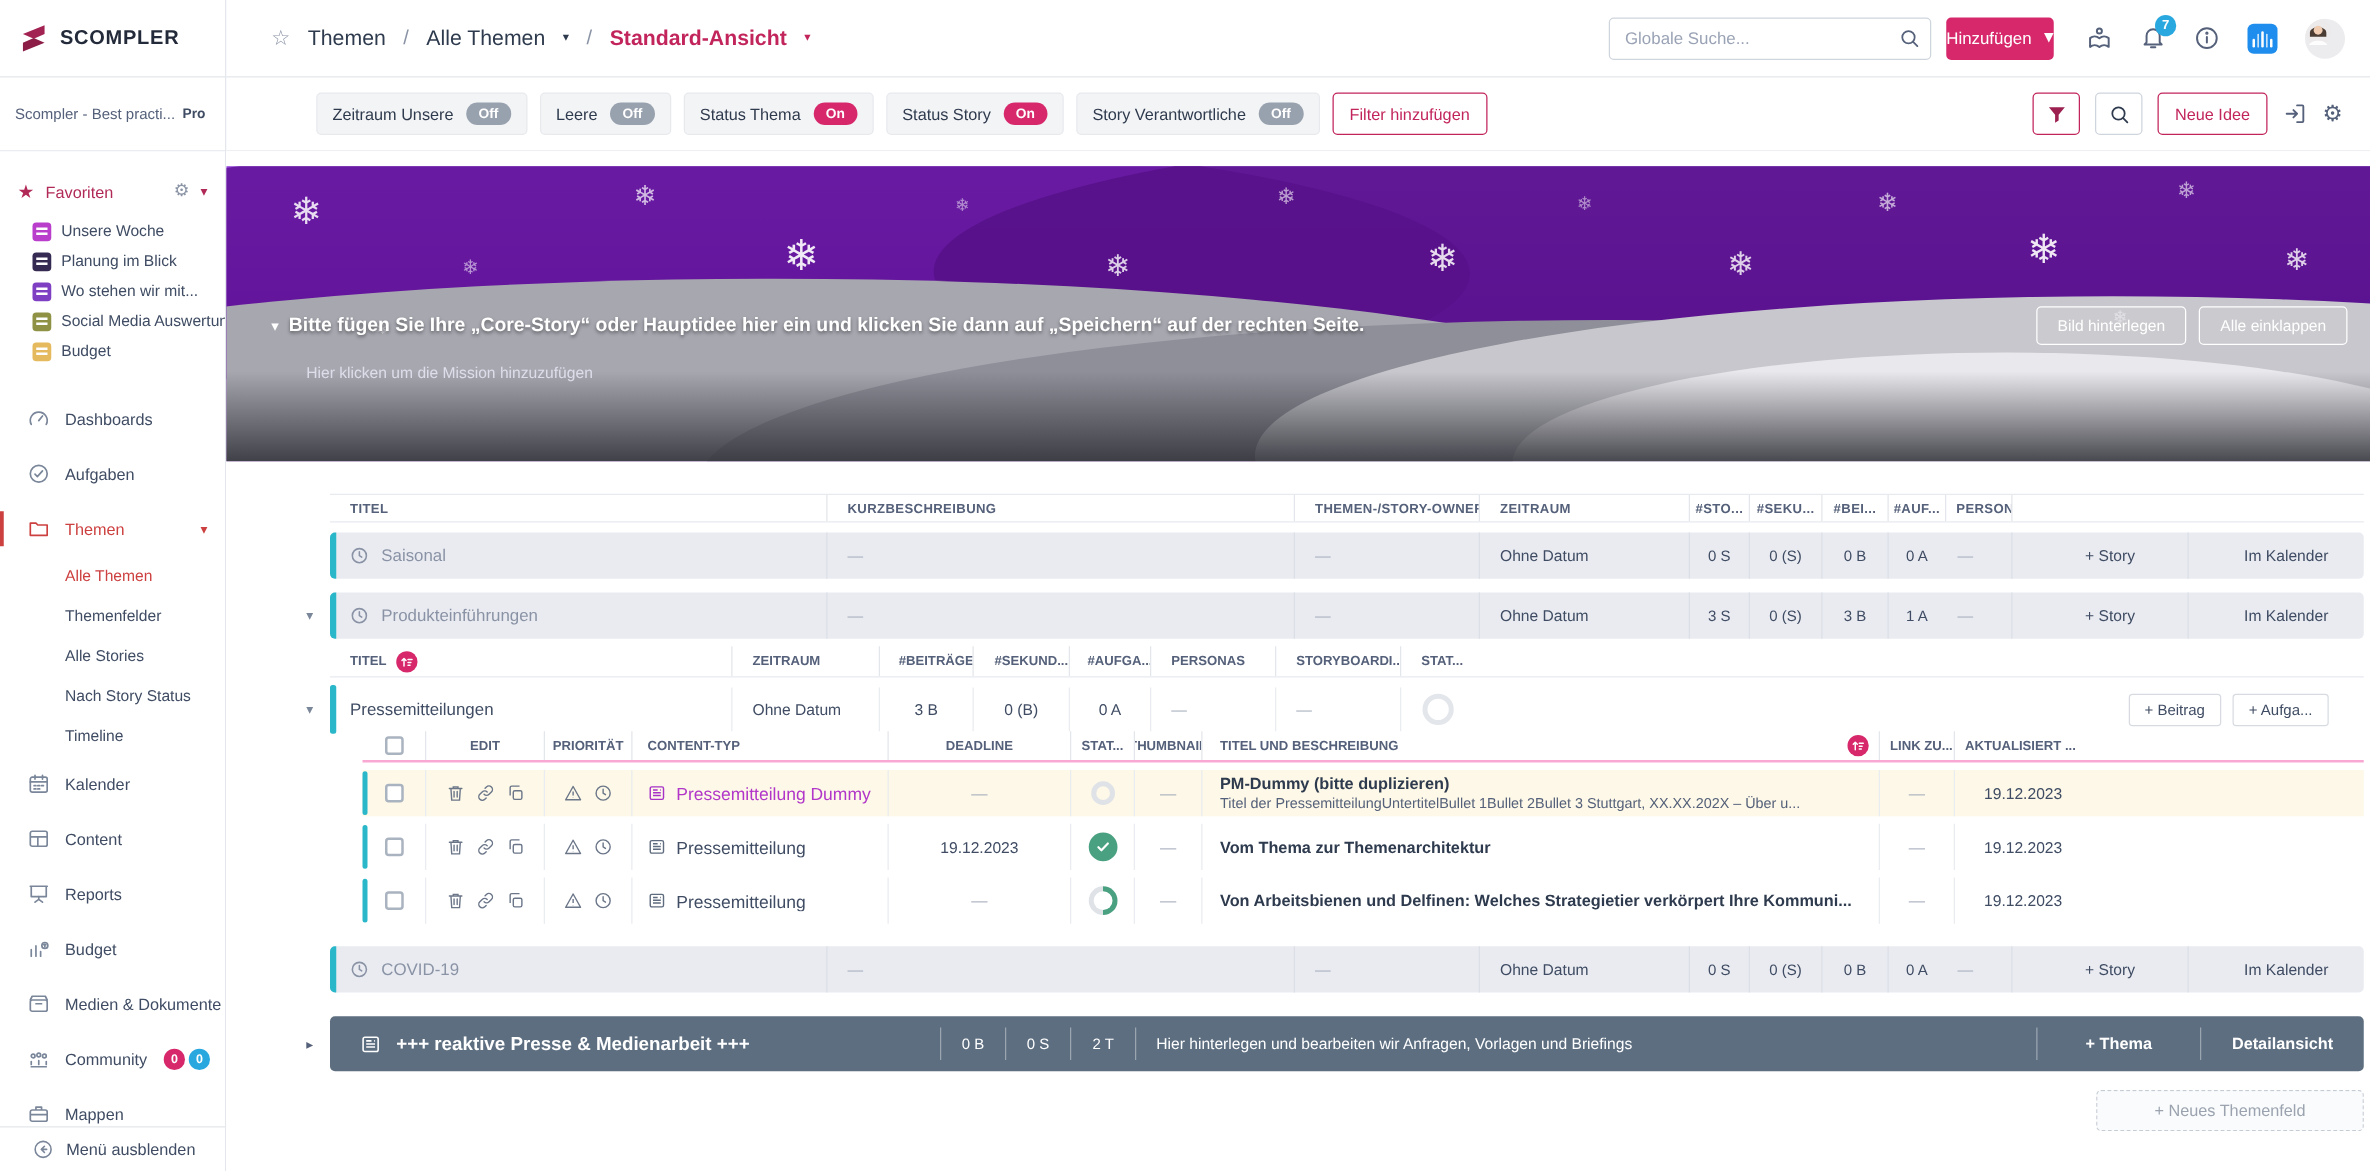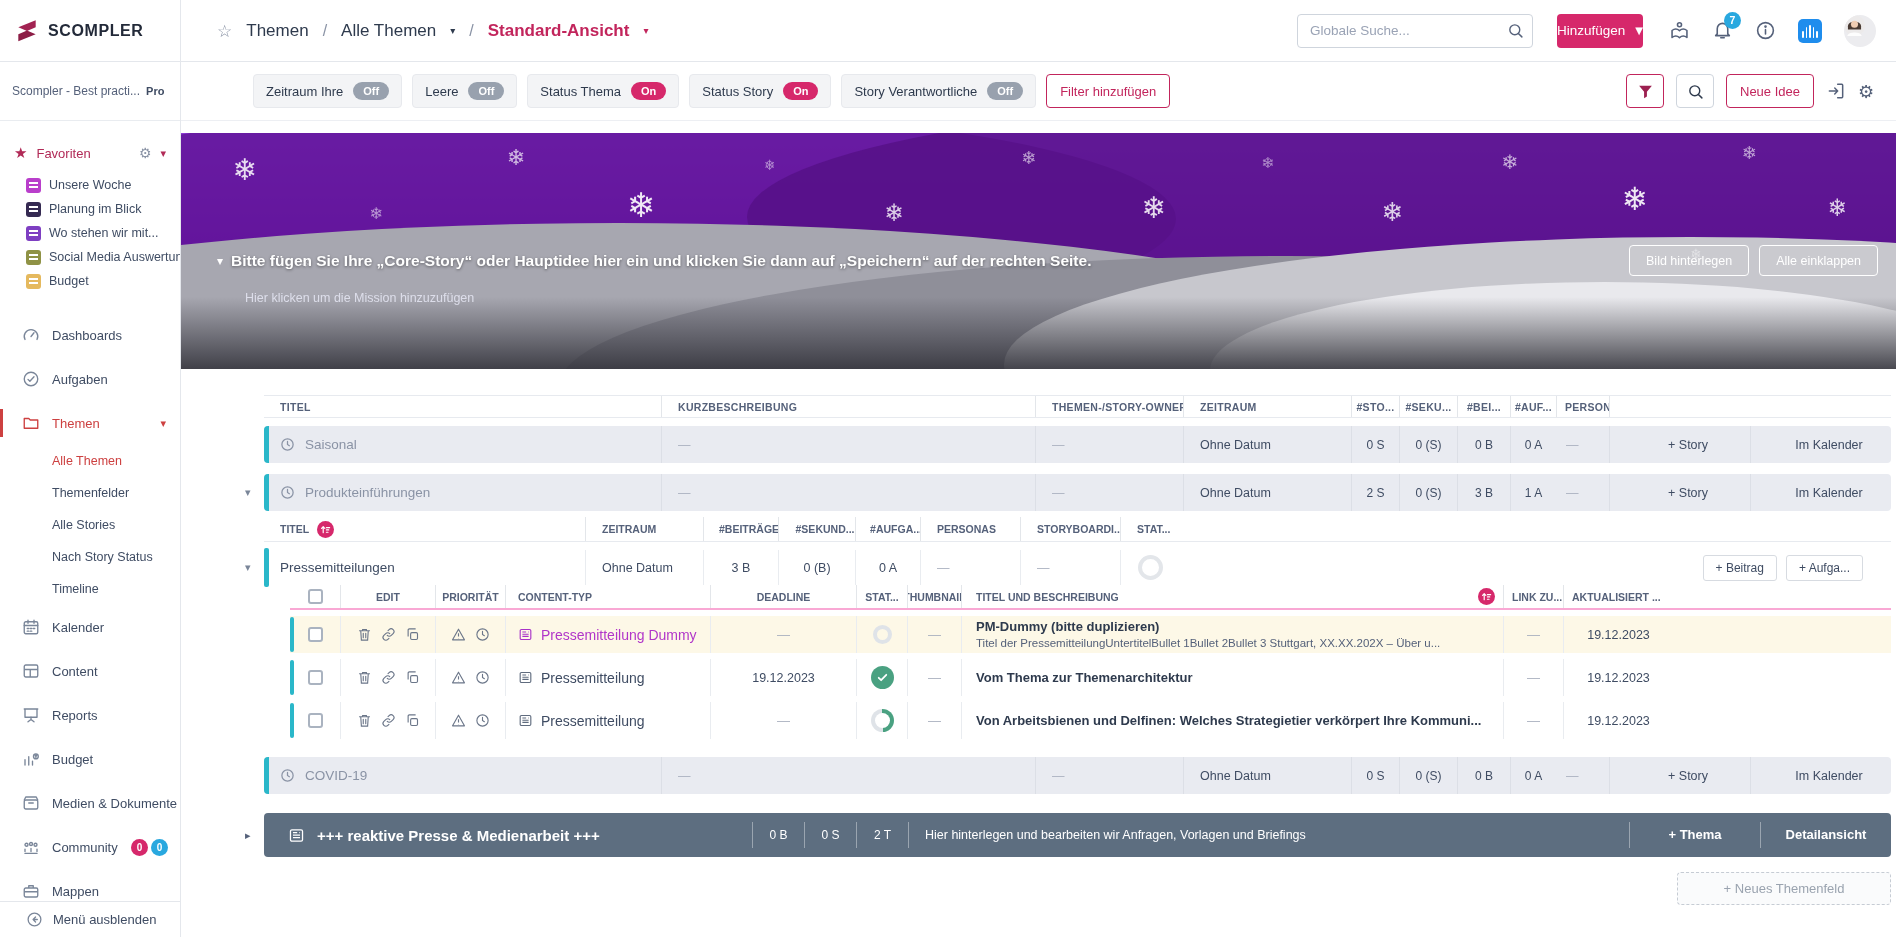--- a/index.html
+++ b/index.html
@@ -44,21 +44,21 @@
   
   .main{flex:1;display:flex;flex-direction:column;min-width:0}
   .topbar{height:62px;border-bottom:1px solid #e4e7ec;display:flex;align-items:center;padding:0 20px 0 36px;gap:10px}
   .bc-star{color:#8a93a5;font-size:17px;margin-right:4px}
   .bc-text{font-size:17px;color:#2e3a4d}
   .bc-sep{color:#8a93a5;font-size:16px;margin:0 4px}
   .bc-view{font-size:17px;font-weight:700;color:#c2255c}
   .bc-chev{font-size:10px;color:#2e3a4d;margin-left:4px}
   .bc-chev.red{color:#c2255c}
   .top-spacer{flex:1}
-  .search-wrap{position:relative;width:236px;height:34px;margin-right:14px}
+  .search-wrap{position:relative;width:258px;height:34px;margin-right:2px}
   .search-wrap input{width:100%;height:100%;border:1px solid #cfd5dd;border-radius:4px;padding:0 32px 0 12px;font-size:13.5px;color:#3f4c63;outline:none;font-family:"Liberation Sans",sans-serif}
   .search-wrap input::placeholder{color:#9aa3b5}
   .search-wrap svg{position:absolute;right:9px;top:8px;width:17px;height:17px;color:#55617a}
   .btn-add{height:34px;background:#d6286b;color:#fff;border:none;border-radius:4px;font-size:13.5px;padding:0 0;display:flex;align-items:center;gap:10px;cursor:pointer;font-family:"Liberation Sans",sans-serif}
   .btn-add .chev{font-size:10px}
   .top-icons{display:flex;align-items:center;gap:22px;margin-left:16px}
   .top-icons svg{width:21px;height:21px;color:#55617a}
   .bell-wrap{position:relative}
   .bell-badge{position:absolute;top:-7px;right:-8px;width:17px;height:17px;border-radius:50%;background:#29a8df;color:#fff;font-size:10.5px;font-weight:700;display:flex;align-items:center;justify-content:center}
   .intercom{width:24px;height:24px;border-radius:5px;background:#1f8ded;display:flex;align-items:flex-end;justify-content:center;gap:2px;padding:5px 4px}
@@ -390,21 +390,21 @@
               <path d="M6 17c0-9 20-9 20 0v5H6z" fill="#4a3b33"></path>
               <circle cx="16" cy="14" r="5.4" fill="#f0cdb2"></circle>
               <path d="M5 32c1.5-7 20.5-7 22 0z" fill="#fdfdfd"></path>
             </svg>
         </span>
       </div>
     </header>
 
     <div class="toolbar">
       <div class="chip">
-        <span>Zeitraum Ihre</span>
+        <span>Zeitraum Unsere</span>
         <span class="pill off">Off</span>
       </div>
       <div class="chip">
         <span>Leere</span>
         <span class="pill off">Off</span>
       </div>
       <div class="chip">
         <span>Status Thema</span>
         <span class="pill on">On</span>
       </div>
@@ -518,21 +518,21 @@
                 <svg viewBox="0 0 24 24" fill="none" stroke="currentColor" stroke-width="2" stroke-linecap="round">
                   <circle cx="12" cy="12" r="9"></circle>
                   <path d="M12 7v5l3 2"></path>
                 </svg>
                 <span>Produkteinführungen</span>
               </span>
           </div>
           <div class="cell ck bl dash">—</div>
           <div class="cell co bl dash">—</div>
           <div class="cell cz bl">Ohne Datum</div>
-          <div class="cell c1 cn bl">2 S</div>
+          <div class="cell c1 cn bl">3 S</div>
           <div class="cell c2 cn bl">0 (S)</div>
           <div class="cell c3 cn bl">3 B</div>
           <div class="cell c4 cn bl">1 A</div>
           <div class="cell cp dash" style="padding-left:10px">—</div>
           <div class="cell cs row-action bl">+ Story</div>
           <div class="cell cc row-action bl">Im Kalender</div>
         </div>
 
         <div class="trow story-hd">
           <div class="cell st">

